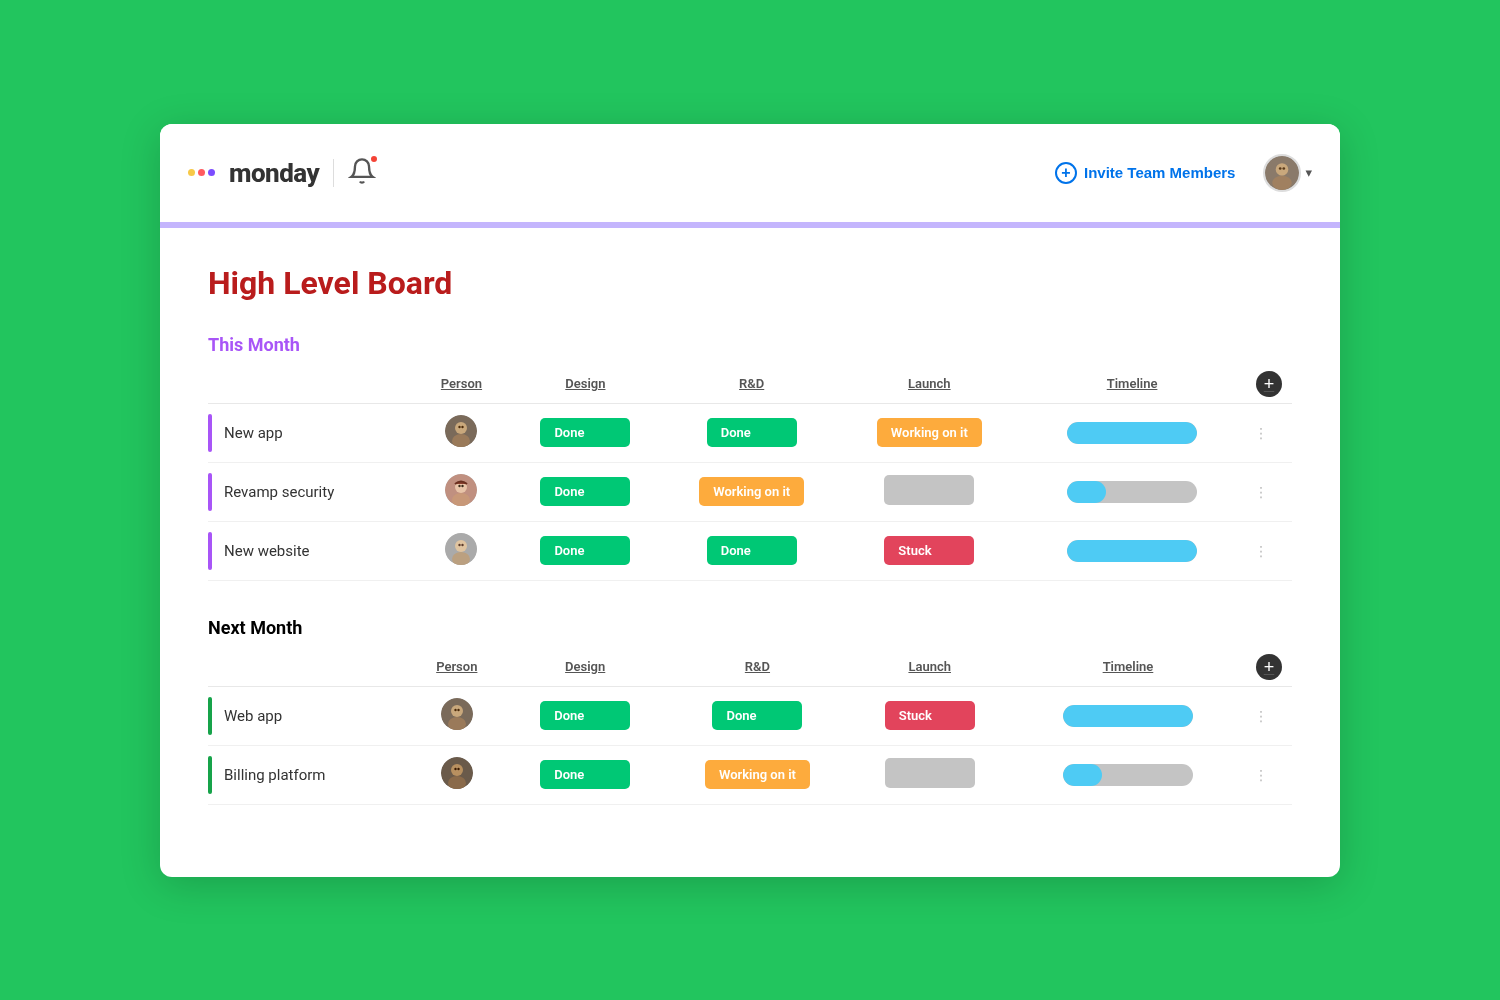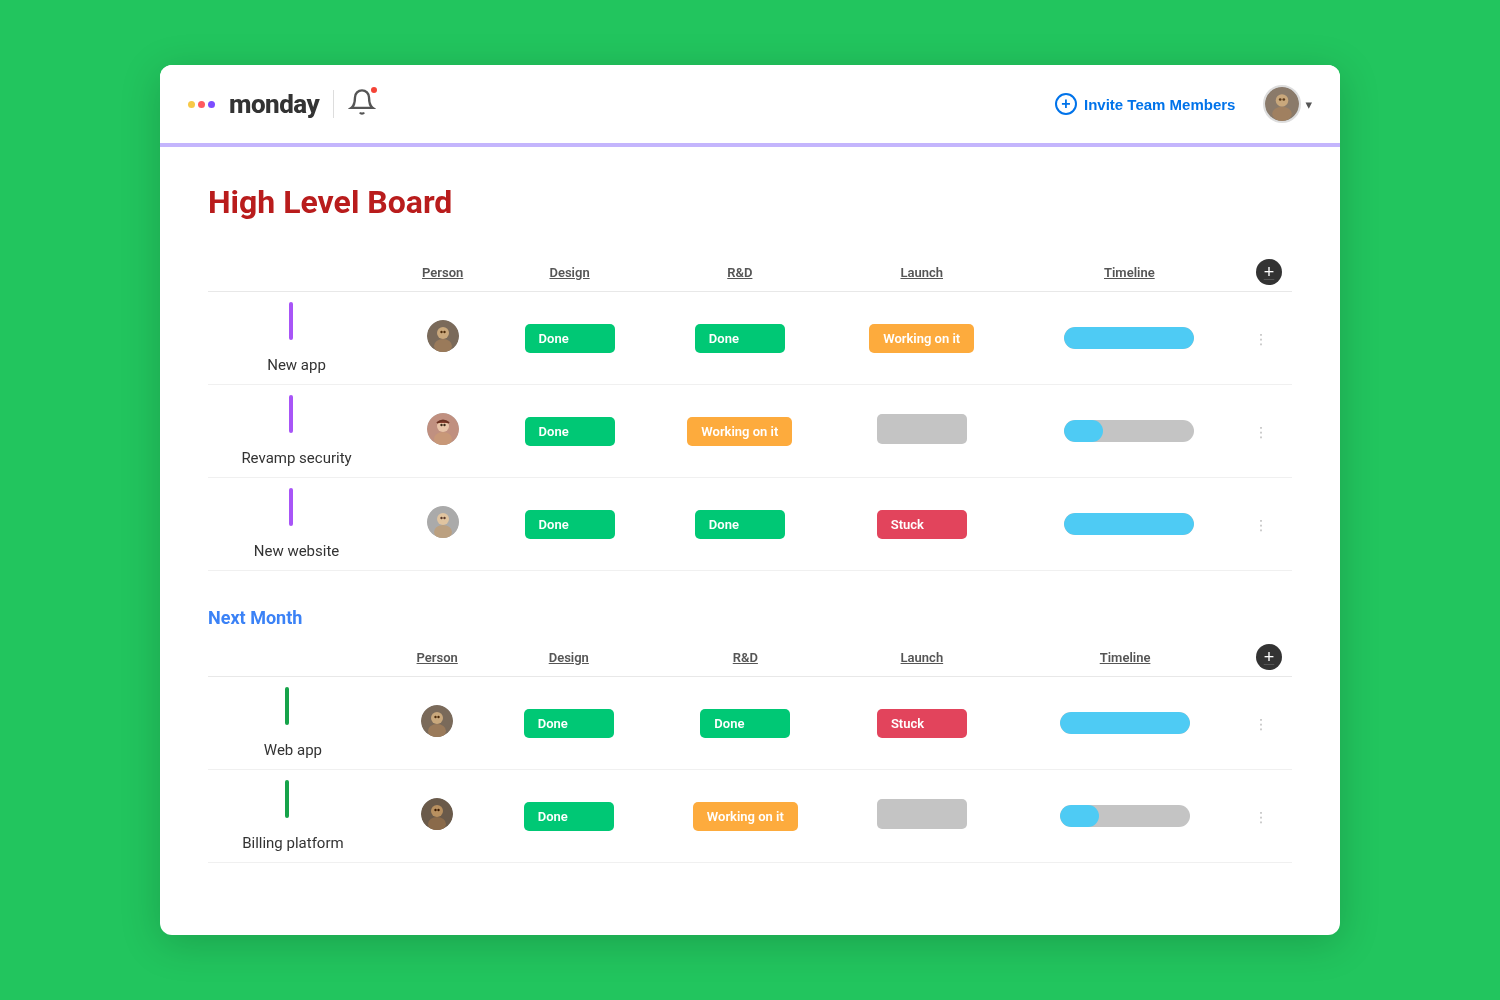--- a/index.html
+++ b/index.html
@@ -19,22 +19,22 @@
       min-height: 680px;
       box-shadow: 0 8px 40px rgba(0,0,0,0.18);
       overflow: hidden;
       display: flex;
       flex-direction: column;
     }
     
     .header {
       display: flex;
       align-items: center;
-      padding: 20px 28px;
-      border-bottom: 4px solid #c4b5fd;
+      padding: 30px 28px;
+      border-bottom: 6px solid #c4b5fd;
       background: #fff;
     }
     .logo-area {
       display: flex;
       align-items: center;
       gap: 12px;
     }
     .logo-text {
       font-size: 26px;
       font-weight: 800;
@@ -144,21 +144,21 @@
     .section-header {
       display: flex;
       align-items: center;
       margin-bottom: 10px;
     }
     .section-title {
       font-size: 18px;
       font-weight: 700;
     }
     .section-title-thismonth { color: #a855f7; }
-    .section-title-nextmonth { color: #3b82f6; }
+    .section-title-nextmonth { color: #000000; }
     
     .board-table {
       width: 100%;
       border-collapse: collapse;
     }
     .board-table thead tr th {
       font-size: 13px;
       font-weight: 600;
       color: #555;
       padding: 6px 10px;
@@ -253,22 +253,21 @@
       width: 24px;
     }
     .more-icon {
       color: #bbb;
       font-size: 14px;
     }
     
     .name-cell-wrap {
       display: flex;
       align-items: center;
-      gap: 16px;
-      flex-direction: column;
+      gap: 0;
     }
     .left-bar {
       width: 4px;
       height: 38px;
       border-radius: 2px;
       margin-right: 12px;
       flex-shrink: 0;
     }
     .bar-purple { background: #a855f7; }
     .bar-green { background: #16a34a; }
@@ -311,20 +310,23 @@
         </svg>
       </div>
       <span class="chevron-down">▾</span>
     </div>
   </div>
 
   <div class="main-content">
     <h1 class="board-title">High Level Board</h1>
 
     <div class="section">
+      <div class="section-header">
+        <span class="section-title section-title-thismonth">This Month</span>
+      </div>
       <table class="board-table">
         <thead>
           <tr>
             <th class="th-name"></th>
             <th>Person</th>
             <th>Design</th>
             <th>R&amp;D</th>
             <th>Launch</th>
             <th>Timeline</th>
             <th>

